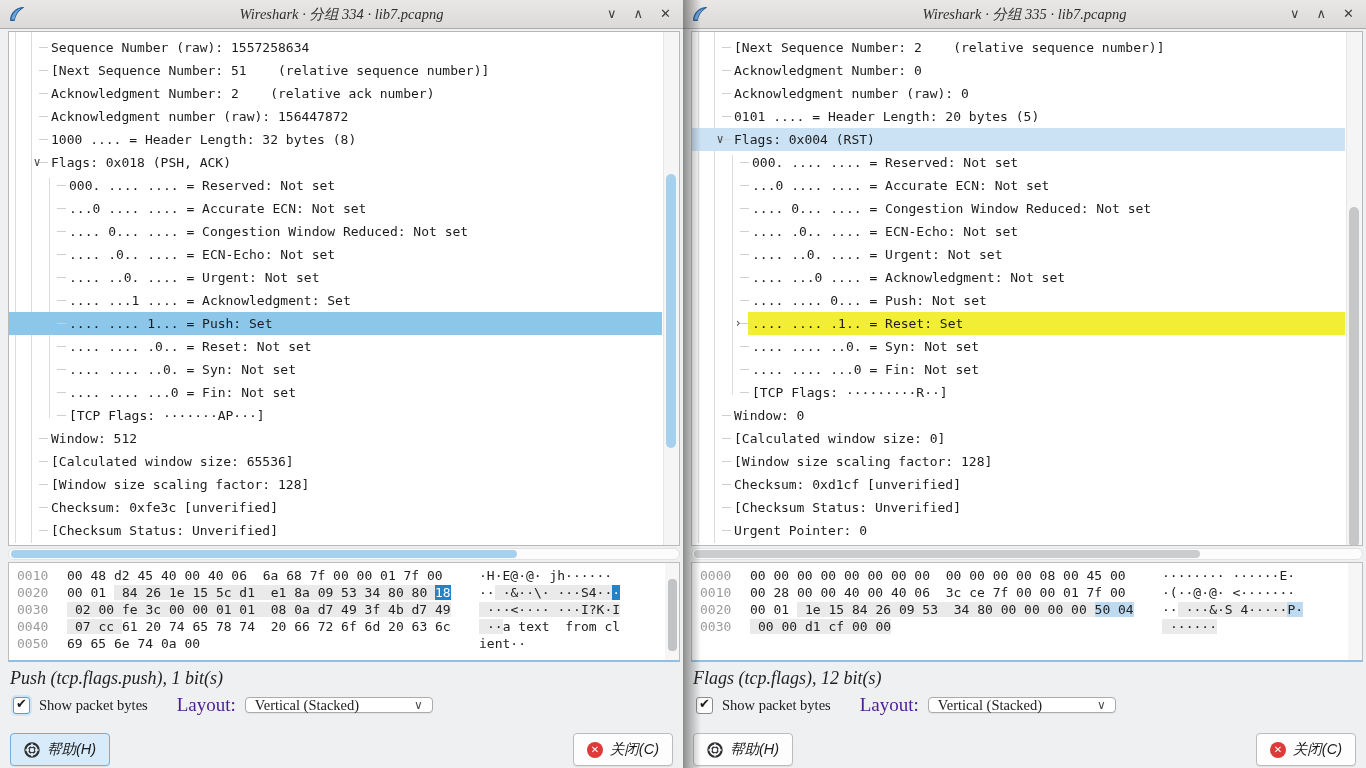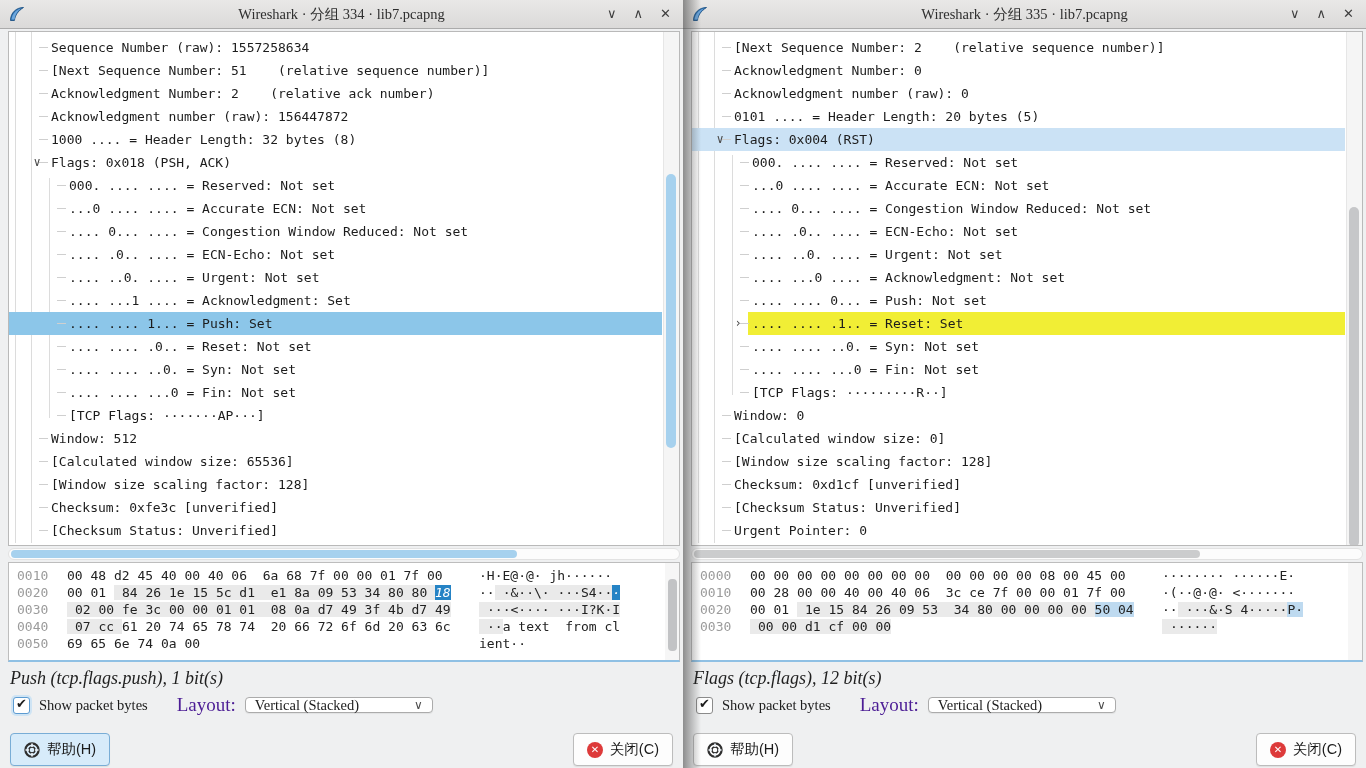--- a/index.html
+++ b/index.html
@@ -9,21 +9,21 @@
     background:#eff0f1;
     font-family:"Liberation Serif","DejaVu Serif",serif;
   }
   .windows { display:flex; width:1366px; height:768px; }
   .window { width:683px; height:768px; background:#eff0f1; position:relative; display:flex; flex-direction:column; }
   .shadow-strip { position:absolute; left:0; top:0; bottom:0; width:18px; z-index:60;
     background:linear-gradient(to right, rgba(60,60,60,.55), rgba(60,60,60,0)); pointer-events:none; }
 
   
   .titlebar { height:29px; flex:0 0 29px; background:linear-gradient(#e9e8e7,#dbdad9);
-    border-bottom:1px solid #ababab; position:relative; display:flex; align-items:center; }
+    border-bottom:1px solid #ababab; position:relative; display:flex; align-items:center;font-style:italic; }
   .titlebar .title { position:absolute; left:0; right:0; text-align:center; font-size:14.5px; color:#2e2e2e; }
   .app-icon { margin-left:8px; z-index:2; display:flex; }
   .winbtns { margin-left:auto; margin-right:12px; z-index:2; display:flex; gap:17px;
     color:#3d3d3d; font-size:13px; font-family:"DejaVu Sans",sans-serif; }
   .winbtn { cursor:default; line-height:18px; }
 
   
   .wbody { flex:1; display:flex; flex-direction:column; padding:2px 3px 0 8px; position:relative; }
 
   
@@ -61,21 +61,21 @@
   
   .hex-pane { height:100px; flex:0 0 100px; background:#fff; border:1px solid #bdbdbd;
     border-bottom:2px solid #8fc0e4; position:relative; overflow:hidden;
     font-family:"DejaVu Sans Mono","Liberation Mono",monospace; font-size:13px; color:#222; }
   .hex-rows { padding:4px 0 0 8px; }
   .hex-row { height:17px; line-height:17px; white-space:pre; display:flex; }
   .hex-off { color:#9b9b9b; width:42px; flex:0 0 42px; }
   .hex-bytes { margin-left:8px; width:392px; flex:0 0 392px; }
   .hex-ascii { margin-left:20px; }
   .sg-field { background:#eaeaea;padding-left:8px; }
-  .sg-selA { background:#2583c5; color:#fff;font-style:italic; }
+  .sg-selA { background:#2583c5; color:#fff; }
   .sg-selI { background:#bedaf0; }
   .hex-vtrack { position:absolute; right:0; top:0; bottom:0; width:14px; background:#f6f6f6; }
   .hex-vthumb { position:absolute; right:2px; width:9px; border-radius:4px; background:#c2c3c5; }
   .win-0 .hex-vthumb { top:16px; height:72px; }
 
   
   .status { height:24px; flex:0 0 24px; padding:6px 0 0 2px; font-style:italic; font-size:18px; color:#1f1f1f; }
   .controls { height:38px; flex:0 0 38px; display:flex; align-items:center; }
   .checkbox { width:17px; height:17px; background:#fff; border:1px solid #8b8b8b; border-radius:3px;
     margin-left:5px; position:relative; flex:0 0 17px; }
@@ -86,21 +86,21 @@
   .layout-label { margin-left:29px; font-size:19px; color:#4c1d95; }
   .select { margin-left:9px; width:188px; height:16px; background:#fff; border:1px solid #ababab;
     border-radius:4px; display:flex; align-items:center; padding:0 9px; font-size:14.5px; color:#1b1b1b;
     box-shadow:0 1px 1px rgba(0,0,0,.06); }
   .select .chev { margin-left:auto; color:#4c4c4c; font-size:12px; font-family:"DejaVu Sans",sans-serif; }
 
   
   .btnrow { flex:1; display:flex; align-items:flex-start; padding:9px 7px 0 2px; }
   .btn { height:33px; border-radius:4px; display:flex; align-items:center; gap:7px; padding:0 13px;
     font-size:14.5px; color:#1b1b1b; border:1px solid #bcbcbc; background:#fdfdfd;
-    box-shadow:0 1px 1px rgba(0,0,0,.07); }
+    box-shadow:0 1px 1px rgba(0,0,0,.07);font-style:italic; }
   .btn.help-active { background:#d7ebfa; border-color:#79add6; }
   .btn .ico { display:flex; align-items:center; }
   .close-dot { width:16px; height:16px; border-radius:50%; background:#dd3a3a; color:#fff;
     font-size:10px; line-height:16px; text-align:center; font-family:"DejaVu Sans",sans-serif; }
 </style>
 </head>
 <body>
 
 <div class="windows">
 

